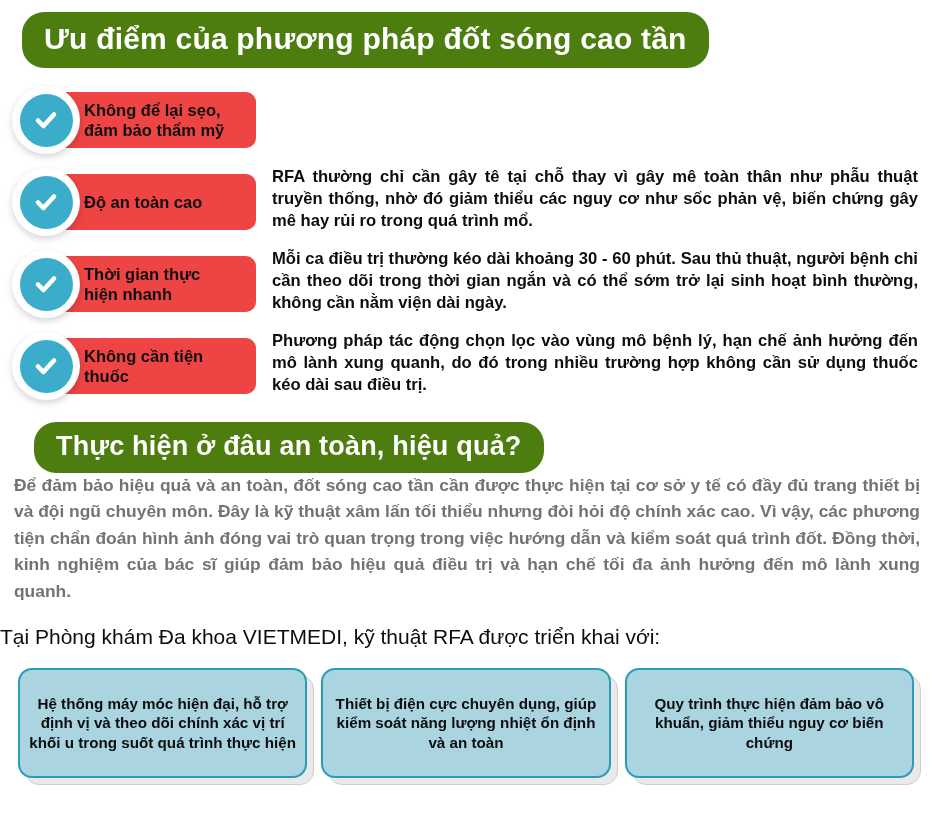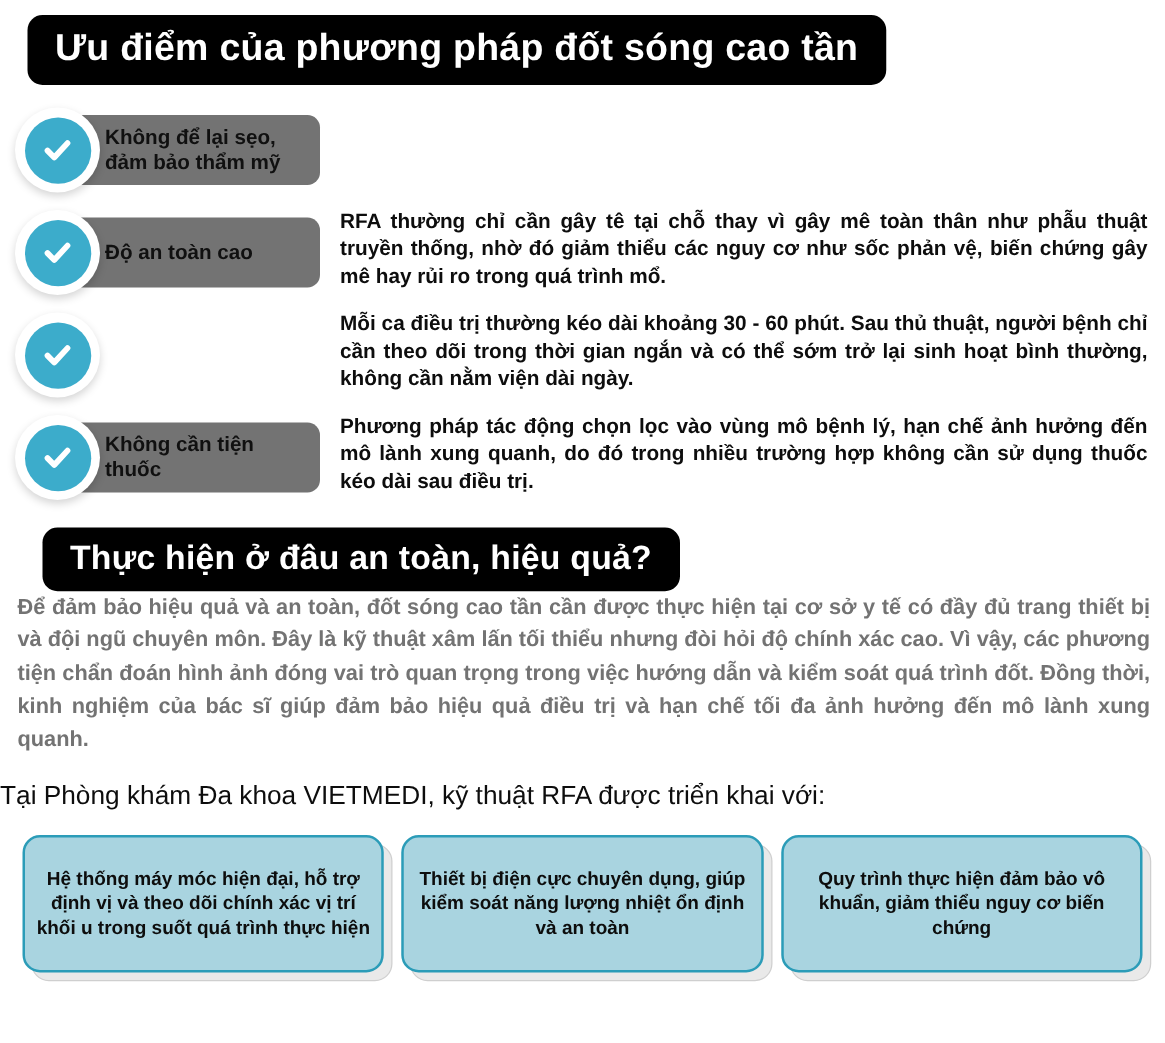--- a/index.html
+++ b/index.html
@@ -17,24 +17,24 @@
   .page {
     position: relative;
     width: 932px;
     height: 834px;
     padding: 0;
   }
 
   
   .banner {
     display: inline-block;
-    background: #000000;
+    background: #4d7c0f;
     color: #ffffff;
     font-weight: bold;
-    border-radius: 12px;
+    border-radius: 22px;
     letter-spacing: 0.2px;
     white-space: nowrap;
   }
 
   .banner-main {
     position: absolute;
     left: 22px;
     top: 12px;
     font-size: 30px;
     padding: 10px 22px 12px 22px;
@@ -63,21 +63,21 @@
   }
 
   .feature-row + .feature-row { margin-top: 2px; }
 
   .pill {
     position: absolute;
     left: 36px;
     top: 8px;
     height: 56px;
     width: 220px;
-    background: #737373;
+    background: #ef4444;
     border-radius: 10px;
     display: flex;
     align-items: center;
     padding-left: 48px;
     padding-right: 24px;
   }
 
   .pill-label {
     font-size: 16.5px;
     font-weight: bold;
@@ -237,20 +237,23 @@
     </div>
 
     <div class="feature-row">
       <div class="badge">
         <div class="badge-inner">
           <svg width="30" height="30" viewBox="0 0 30 30" aria-hidden="true">
             <path d="M7 15.5 L12.4 21 L23 9.5" fill="none" stroke="#ffffff" stroke-width="4.6" stroke-linecap="round" stroke-linejoin="round"></path>
           </svg>
         </div>
       </div>
+      <div class="pill">
+        <span class="pill-label">Thời gian thực hiện nhanh</span>
+      </div>
       <div class="feature-text">Mỗi ca điều trị thường kéo dài khoảng 30 - 60 phút. Sau thủ thuật, người bệnh chỉ cần theo dõi trong thời gian ngắn và có thể sớm trở lại sinh hoạt bình thường, không cần nằm viện dài ngày.</div>
     </div>
 
     <div class="feature-row">
       <div class="badge">
         <div class="badge-inner">
           <svg width="30" height="30" viewBox="0 0 30 30" aria-hidden="true">
             <path d="M7 15.5 L12.4 21 L23 9.5" fill="none" stroke="#ffffff" stroke-width="4.6" stroke-linecap="round" stroke-linejoin="round"></path>
           </svg>
         </div>

